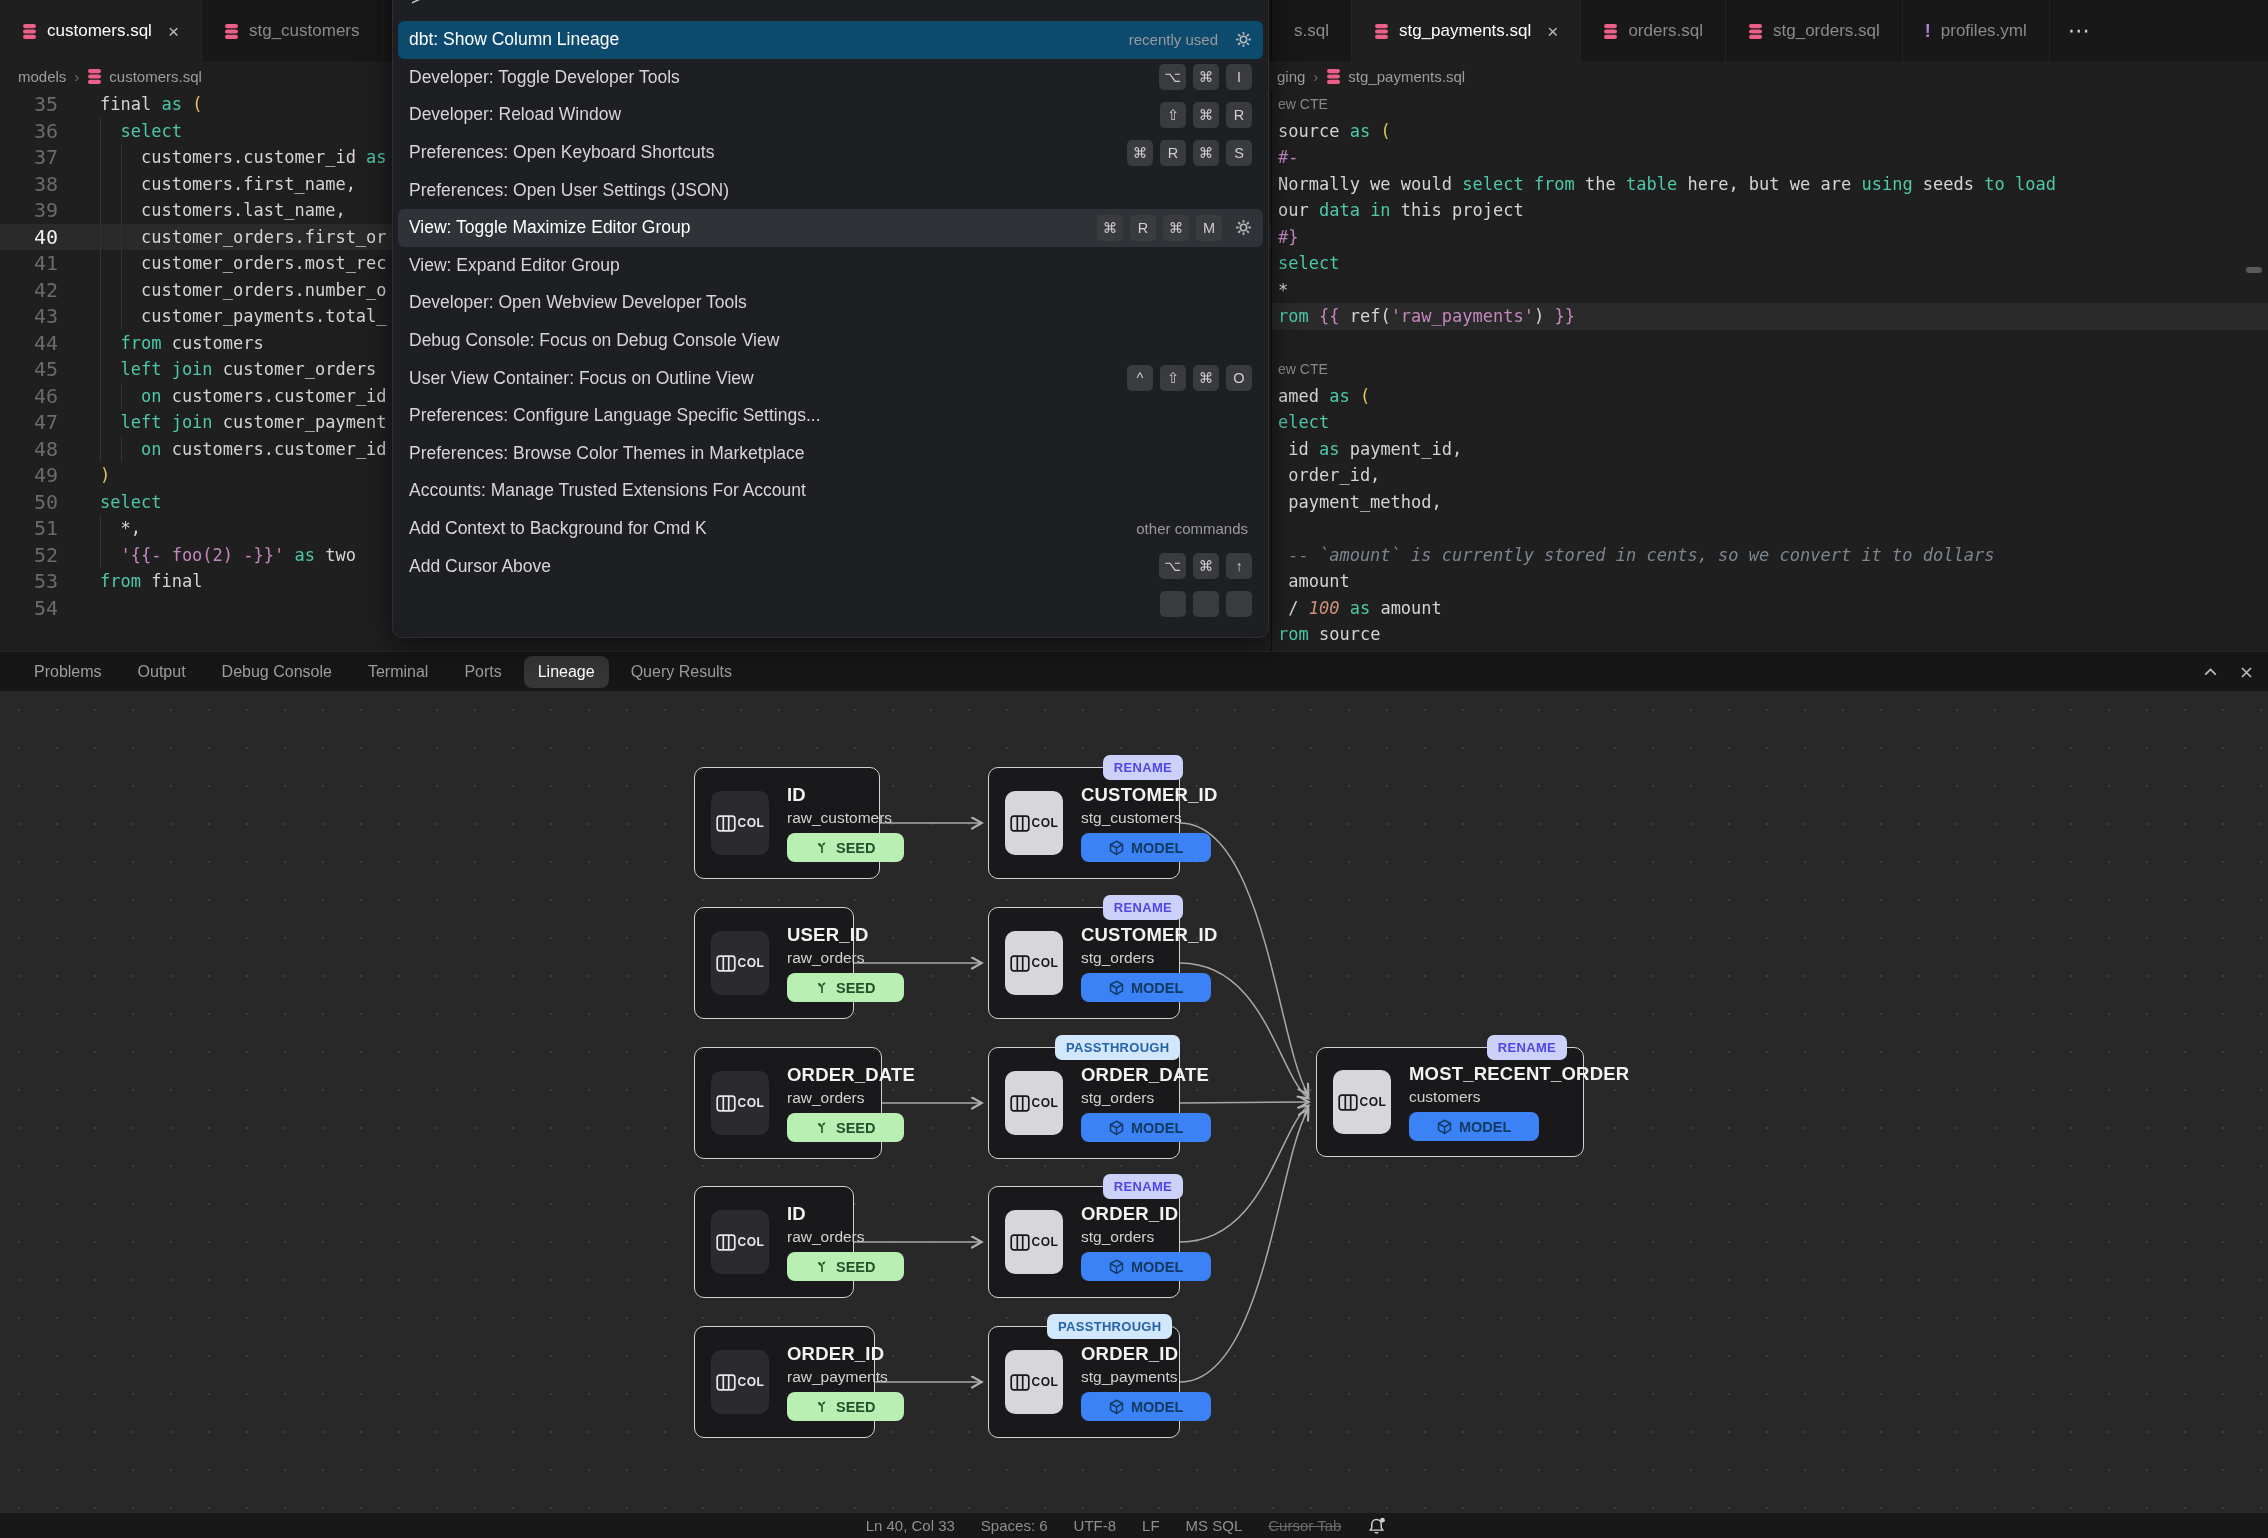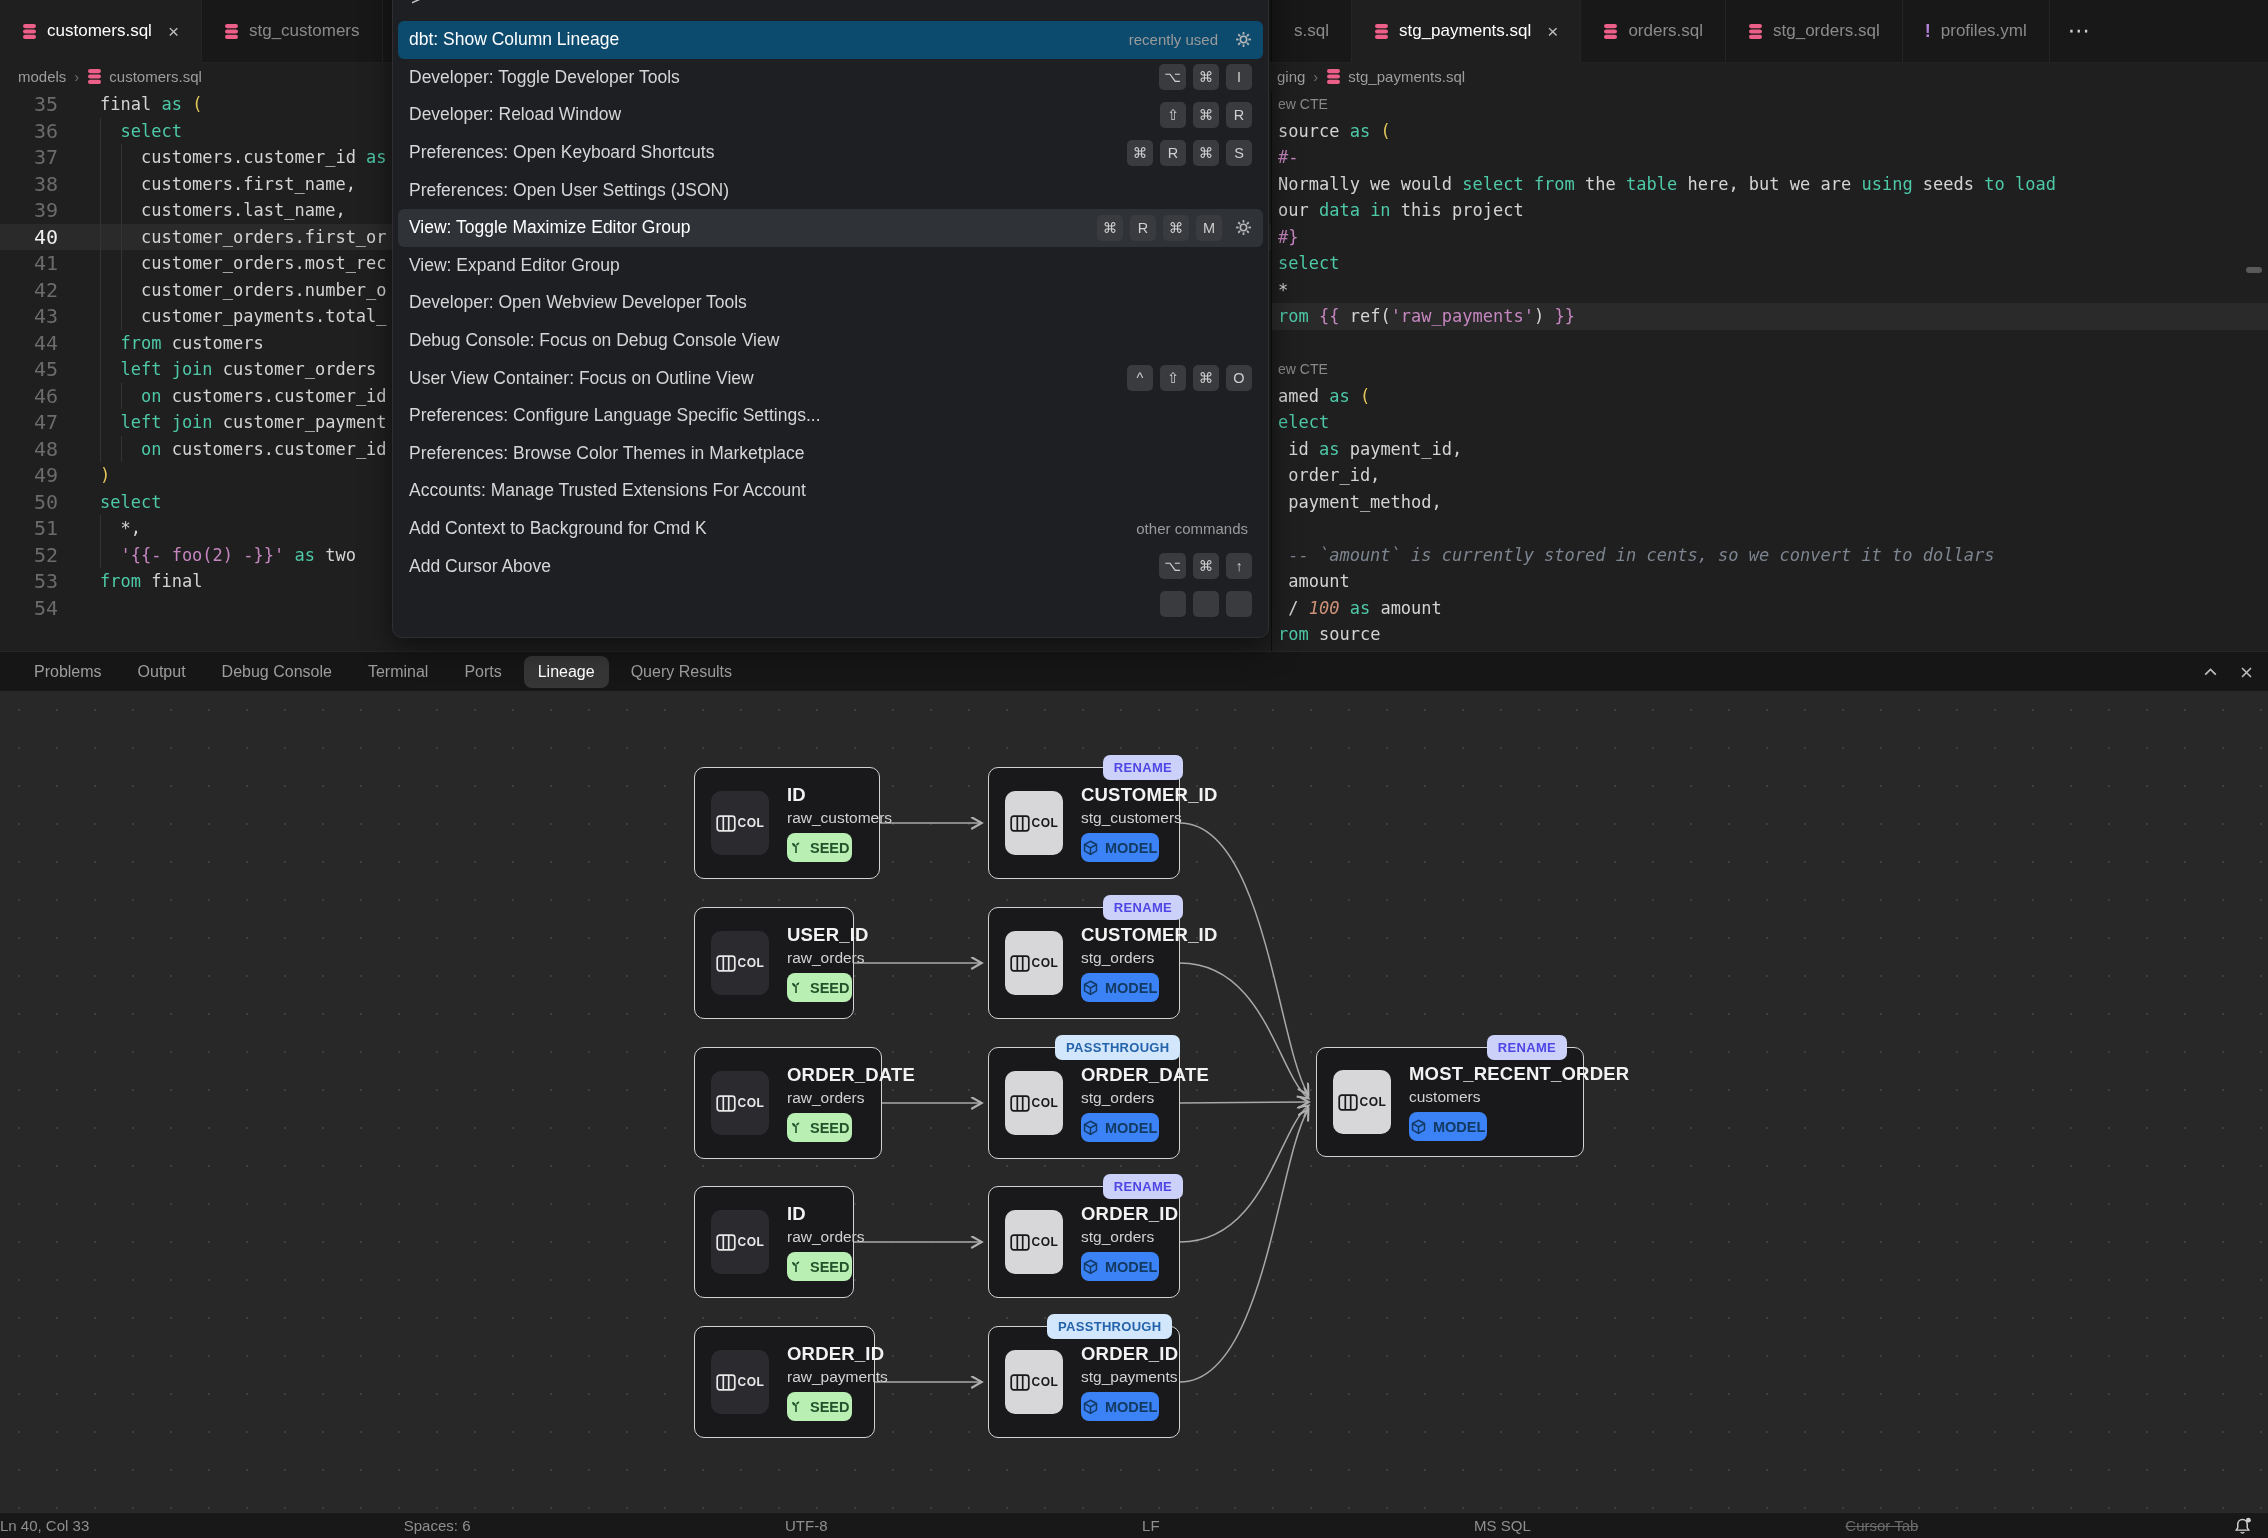--- a/index.html
+++ b/index.html
@@ -71,31 +71,31 @@
   #edges{position:absolute;left:0;top:0;width:2268px;height:821px;}
   .lnode{position:absolute;background:#19191c;border:1.4px solid #d2d2d2;border-radius:10px;
          box-sizing:border-box;display:flex;align-items:center;padding-left:16px;cursor:pointer;}
   .colchip{width:58px;height:64px;border-radius:10px;display:flex;flex-direction:row;align-items:center;
            justify-content:center;gap:2px;font-size:12px;font-weight:700;letter-spacing:.5px;flex:0 0 58px;}
   .colchip.dark{background:#2b2b2f;color:#e8e8e8;}
   .colchip.light{background:#d7d7d9;color:#19191c;}
   .ntext{margin-left:18px;display:flex;flex-direction:column;gap:3px;}
   .ntitle{font-size:18.5px;font-weight:700;color:#f2f2f2;letter-spacing:.2px;white-space:nowrap;}
   .nsub{font-size:15.5px;color:#d2d2d2;white-space:nowrap;}
-  .kindbadge{display:inline-flex;align-items:center;gap:7px;height:29px;padding:0 2px;border-radius:8px;
+  .kindbadge{display:inline-flex;align-items:center;gap:7px;height:29px;padding:0 28px;border-radius:8px;
              font-size:14.5px;font-weight:700;margin-top:3px;align-self:flex-start;}
   .kindbadge.seed{background:#b9efb2;color:#23512b;}
   .kindbadge.model{background:#3b82f6;color:#123a63;}
   .topbadge{position:absolute;top:-13px;height:25px;padding:0 11px;border-radius:7px;display:flex;
             align-items:center;font-size:13px;font-weight:700;letter-spacing:.3px;}
   .topbadge.rename{background:#cbd1f8;color:#4f46e5;}
   .topbadge.passthrough{background:#d2e7fb;color:#2563ab;}
   
   #statusbar{position:absolute;left:0;top:1512px;width:2268px;height:26px;background:#181818;
-             border-top:1px solid #2a2a2a;display:flex;align-items:center;justify-content:space-between;
+             border-top:1px solid #2a2a2a;display:flex;align-items:center;justify-content:center;
              gap:26px;padding-right:16px;box-sizing:border-box;z-index:5;font-size:15px;color:#8f8f8f;}
   .sitem{cursor:pointer;white-space:nowrap;}
   .sitem.strike{text-decoration:line-through;color:#6b6b6b;}
 </style>
 </head>
 <body>
 
 <div id="app">
 
   <div class="editor" id="editor-left">

